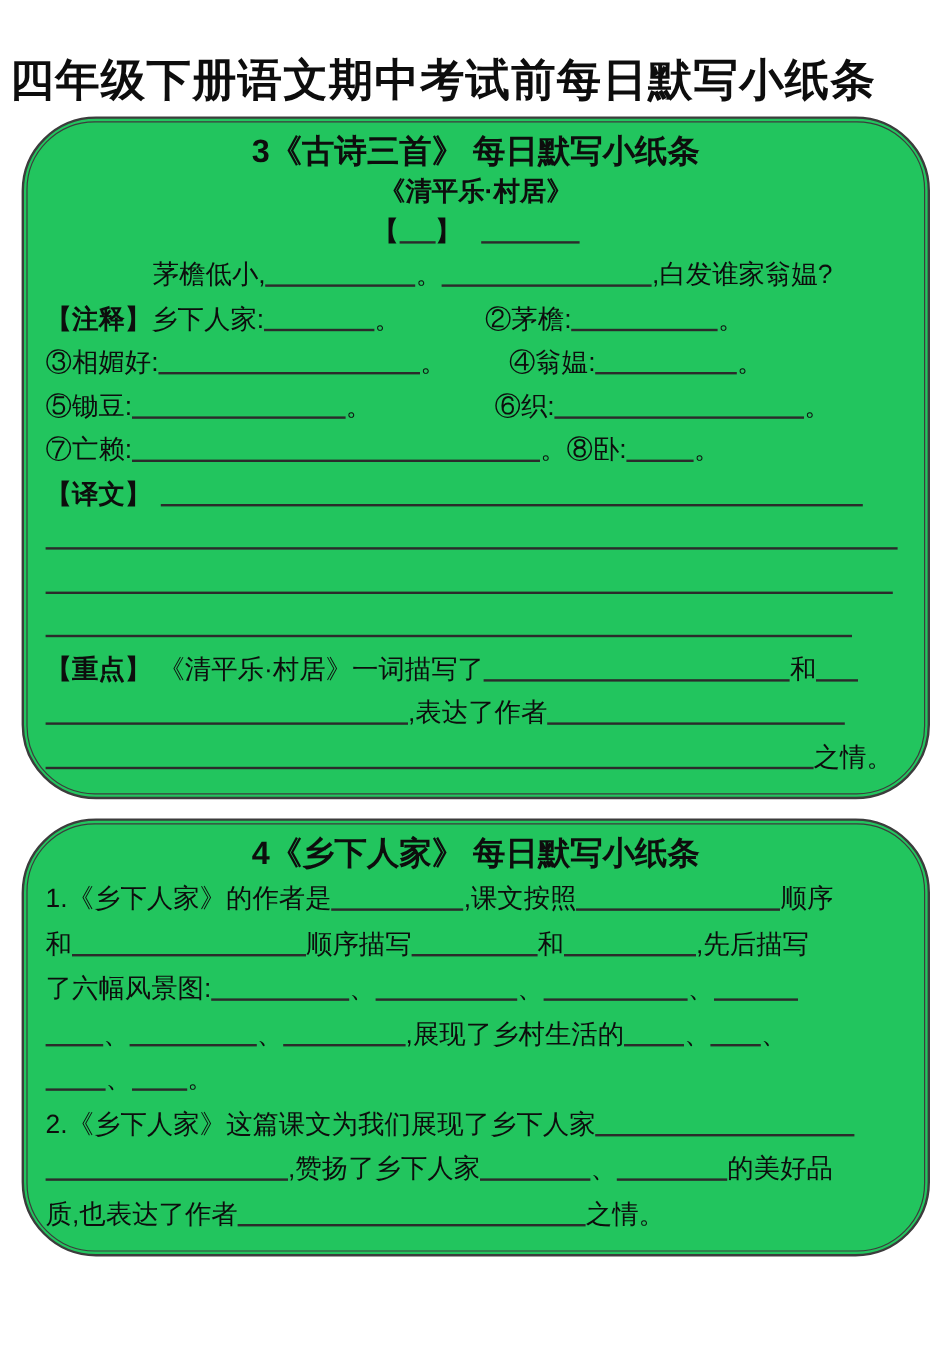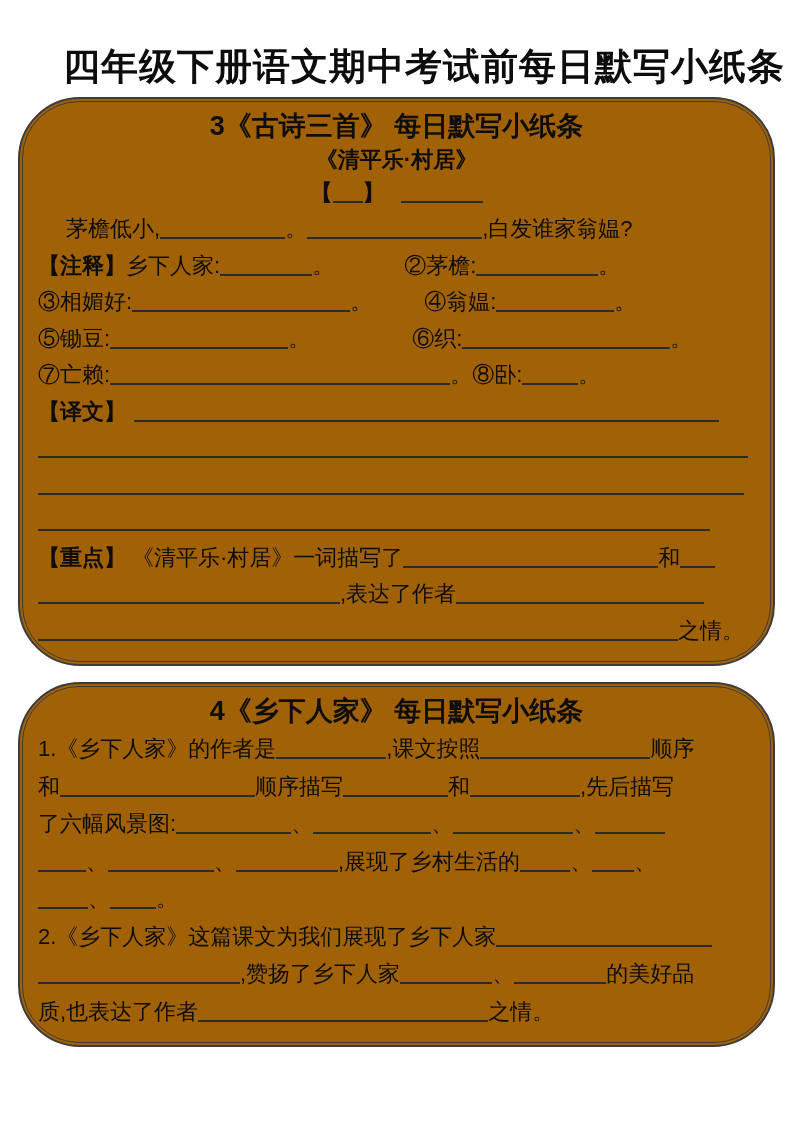--- a/index.html
+++ b/index.html
@@ -10,33 +10,33 @@
   }
   .page {
     position: relative;
     width: 793px;
     height: 1122px;
     background: #ffffff;
     overflow: hidden;
   }
   .page-title {
     margin: 46px 8px 8px 8px;
-    text-align: right;
+    text-align: left;
     font-size: 37px;
     font-weight: 900;
     letter-spacing: 1px;
     line-height: 1.15;
     white-space: nowrap;
   }
   .card {
     margin: 0 18px;
     border: 2px solid #3c3c3c;
     border-radius: 62px;
     padding: 2px;
-    background: #a16207;
+    background: #22c55e;
   }
   .card-inner {
     border: 1.5px solid #3c3c3c;
     border-radius: 57px;
     padding: 5px 15px 12px 15px;
   }
   .card + .card { margin-top: 16px; }
   .card-title {
     text-align: center;
     font-weight: bold;
@@ -51,21 +51,21 @@
     line-height: 30px;
     white-space: nowrap;
   }
   .line {
     font-size: 22px;
     line-height: 36.5px;
     white-space: nowrap;
   }
   .card2 .line { line-height: 37.5px; }
   .line.center { text-align: center; }
-  .line.indent { padding-left: 28px; }
+  .line.indent { padding-left: 28px; text-align: center; }
   .seg { display: inline; }
   .seg.bold { font-weight: bold; }
   .blank {
     display: inline-block;
     border-bottom: 2px solid #2b2b2b;
     height: 20px;
     vertical-align: -3px;
   }
   .gap { display: inline-block; }
 </style>

